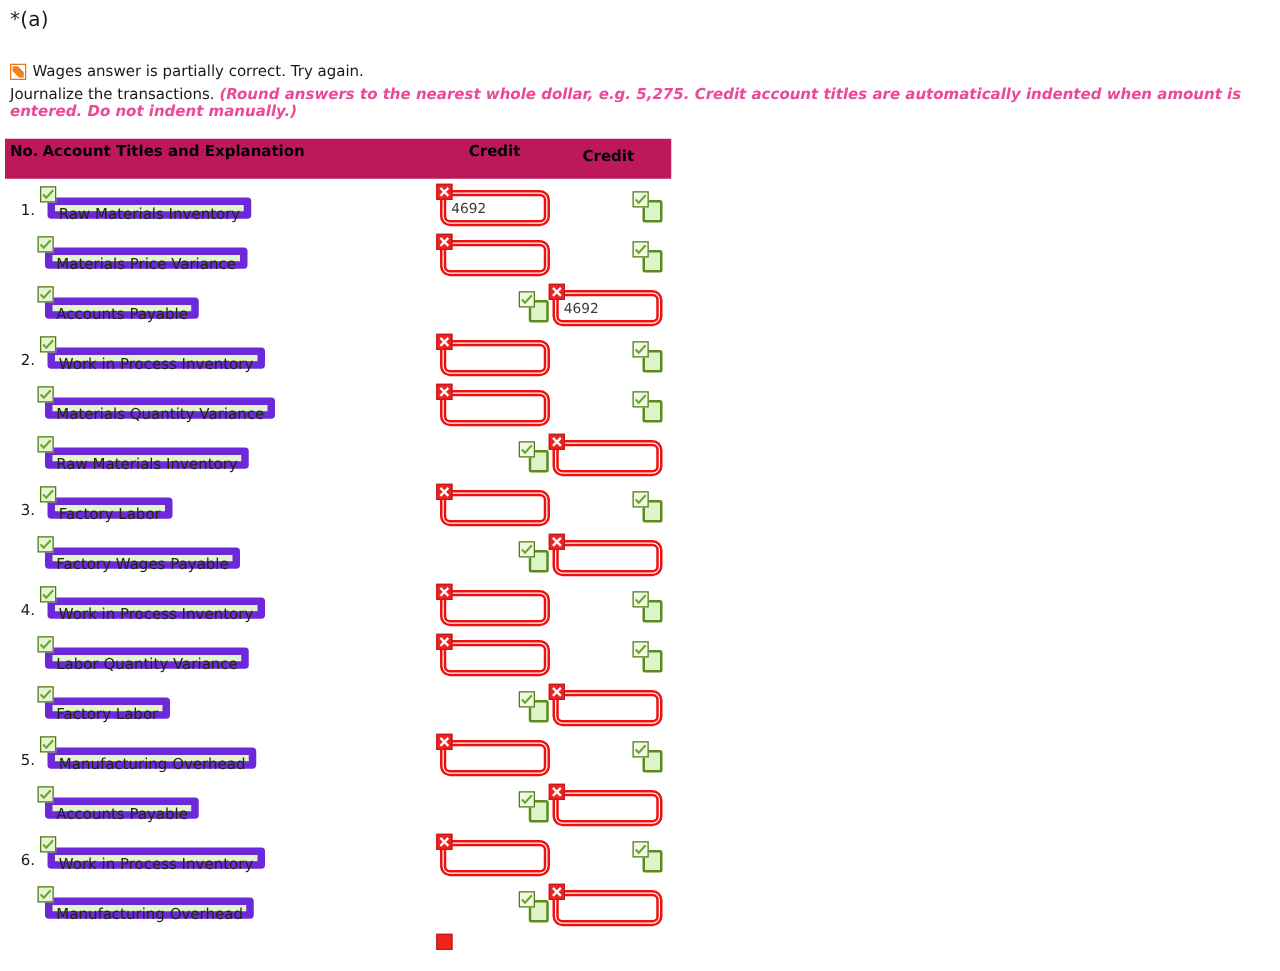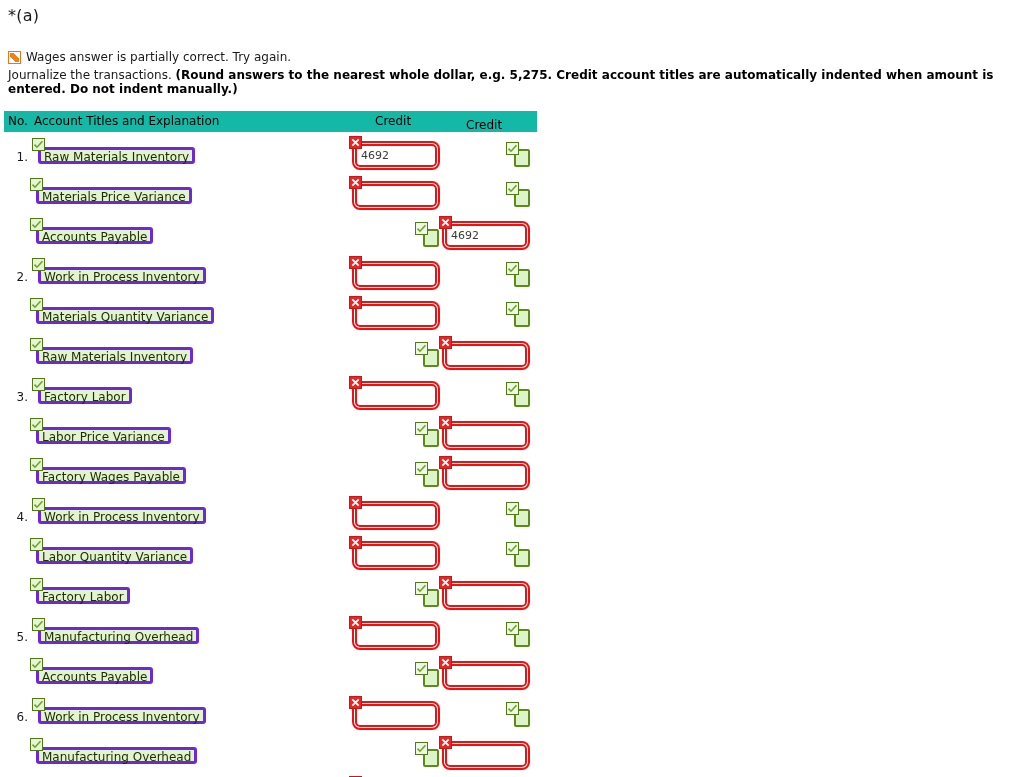--- a/index.html
+++ b/index.html
@@ -66,36 +66,37 @@
   .instruction {
     position: absolute;
     left: 8px;
     top: 68px;
     width: 1000px;
     font-size: 12px;
     line-height: 14px;
     color: #1a1a1a;
   }
   .instruction .emphasis {
-    color: #000000;
+    color: #ec4899;
     font-weight: bold;
+    font-style: italic;
   }
 
   
   .journal {
     position: absolute;
     left: 4px;
     top: 111px;
     width: 533px;
   }
   .journal-head {
-    height: 21px;
-    background: #14b8a6;
+    height: 32px;
+    background: #be185d;
     position: relative;
-    font-weight: normal;
+    font-weight: bold;
     font-size: 12px;
   }
   .journal-head .h-no {
     position: absolute;
     left: 4px;
     top: 3px;
   }
   .journal-head .h-acct {
     position: absolute;
     left: 30px;
@@ -152,21 +153,21 @@
     z-index: 3;
   }
   .acct-check svg { display: block; }
 
   .acct-select {
     position: absolute;
     left: 6px;
     top: 9px;
     height: 17px;
     box-sizing: border-box;
-    border: 3px solid #6d28d9;
+    border: 6px solid #6d28d9;
     border-radius: 3px;
     background: #e2f3cd;
     color: #1a2b05;
     font-size: 12px;
     line-height: 13px;
     padding: 1px 3px 1px 3px;
     white-space: nowrap;
     display: inline-block;
   }
 
@@ -457,46 +458,20 @@
           </span>
         </div>
       </div>
       <div class="jrow">
         <div class="acct-wrap lvl1">
           <span class="acct-check">
             <svg width="11" height="11" viewBox="0 0 11 11">
               <path class="ck" d="M1.5 5.6 L4 8.2 L9.5 2.2"></path>
             </svg>
           </span>
-          <span class="acct-select">Labor Price Variance</span>
-        </div>
-        <div class="blank-ok debit">
-          <span class="page"></span>
-          <span class="badge">
-            <svg width="11" height="11" viewBox="0 0 11 11">
-              <path class="ck" d="M1.5 5.6 L4 8.2 L9.5 2.2"></path>
-            </svg>
-          </span>
-        </div>
-        <div class="amt credit">
-          <span class="amt-x">
-            <svg width="9" height="9" viewBox="0 0 9 9">
-              <path d="M1.3 1.3 L7.7 7.7 M7.7 1.3 L1.3 7.7" stroke="#ffffff" stroke-width="1.8" fill="none"></path>
-            </svg>
-          </span>
-          <input class="amt-input" type="text" value="" style="">
-        </div>
-      </div>
-      <div class="jrow">
-        <div class="acct-wrap lvl1">
-          <span class="acct-check">
-            <svg width="11" height="11" viewBox="0 0 11 11">
-              <path class="ck" d="M1.5 5.6 L4 8.2 L9.5 2.2"></path>
-            </svg>
-          </span>
           <span class="acct-select">Factory Wages Payable</span>
         </div>
         <div class="blank-ok debit">
           <span class="page"></span>
           <span class="badge">
             <svg width="11" height="11" viewBox="0 0 11 11">
               <path class="ck" d="M1.5 5.6 L4 8.2 L9.5 2.2"></path>
             </svg>
           </span>
         </div>

